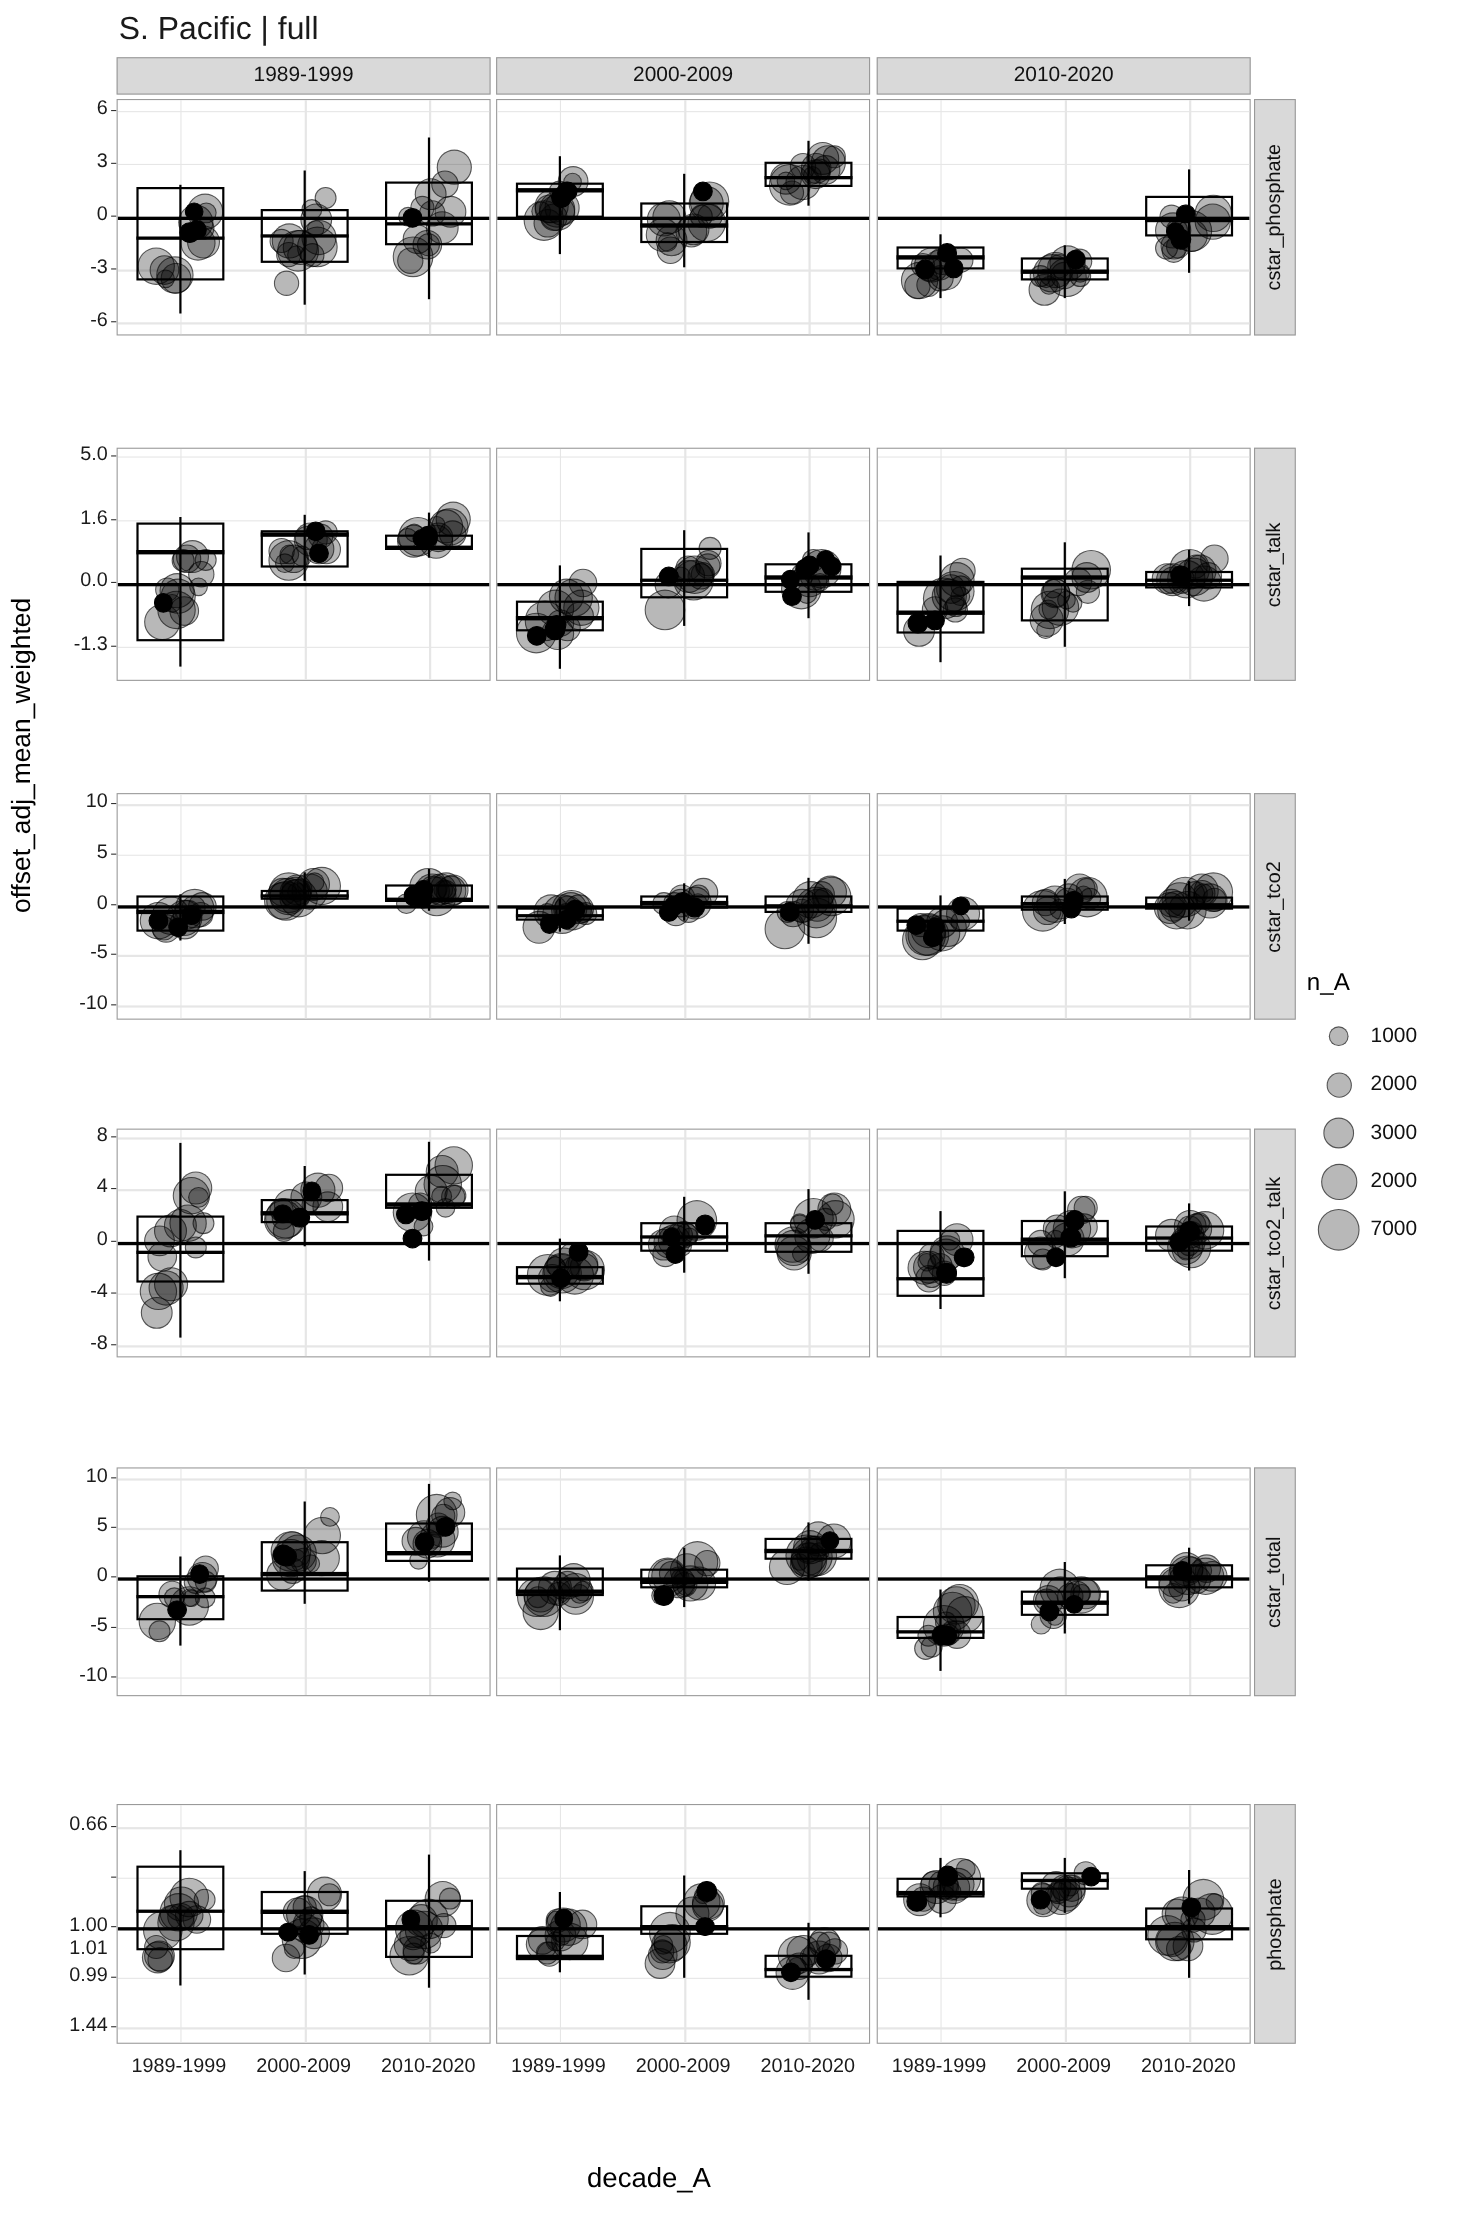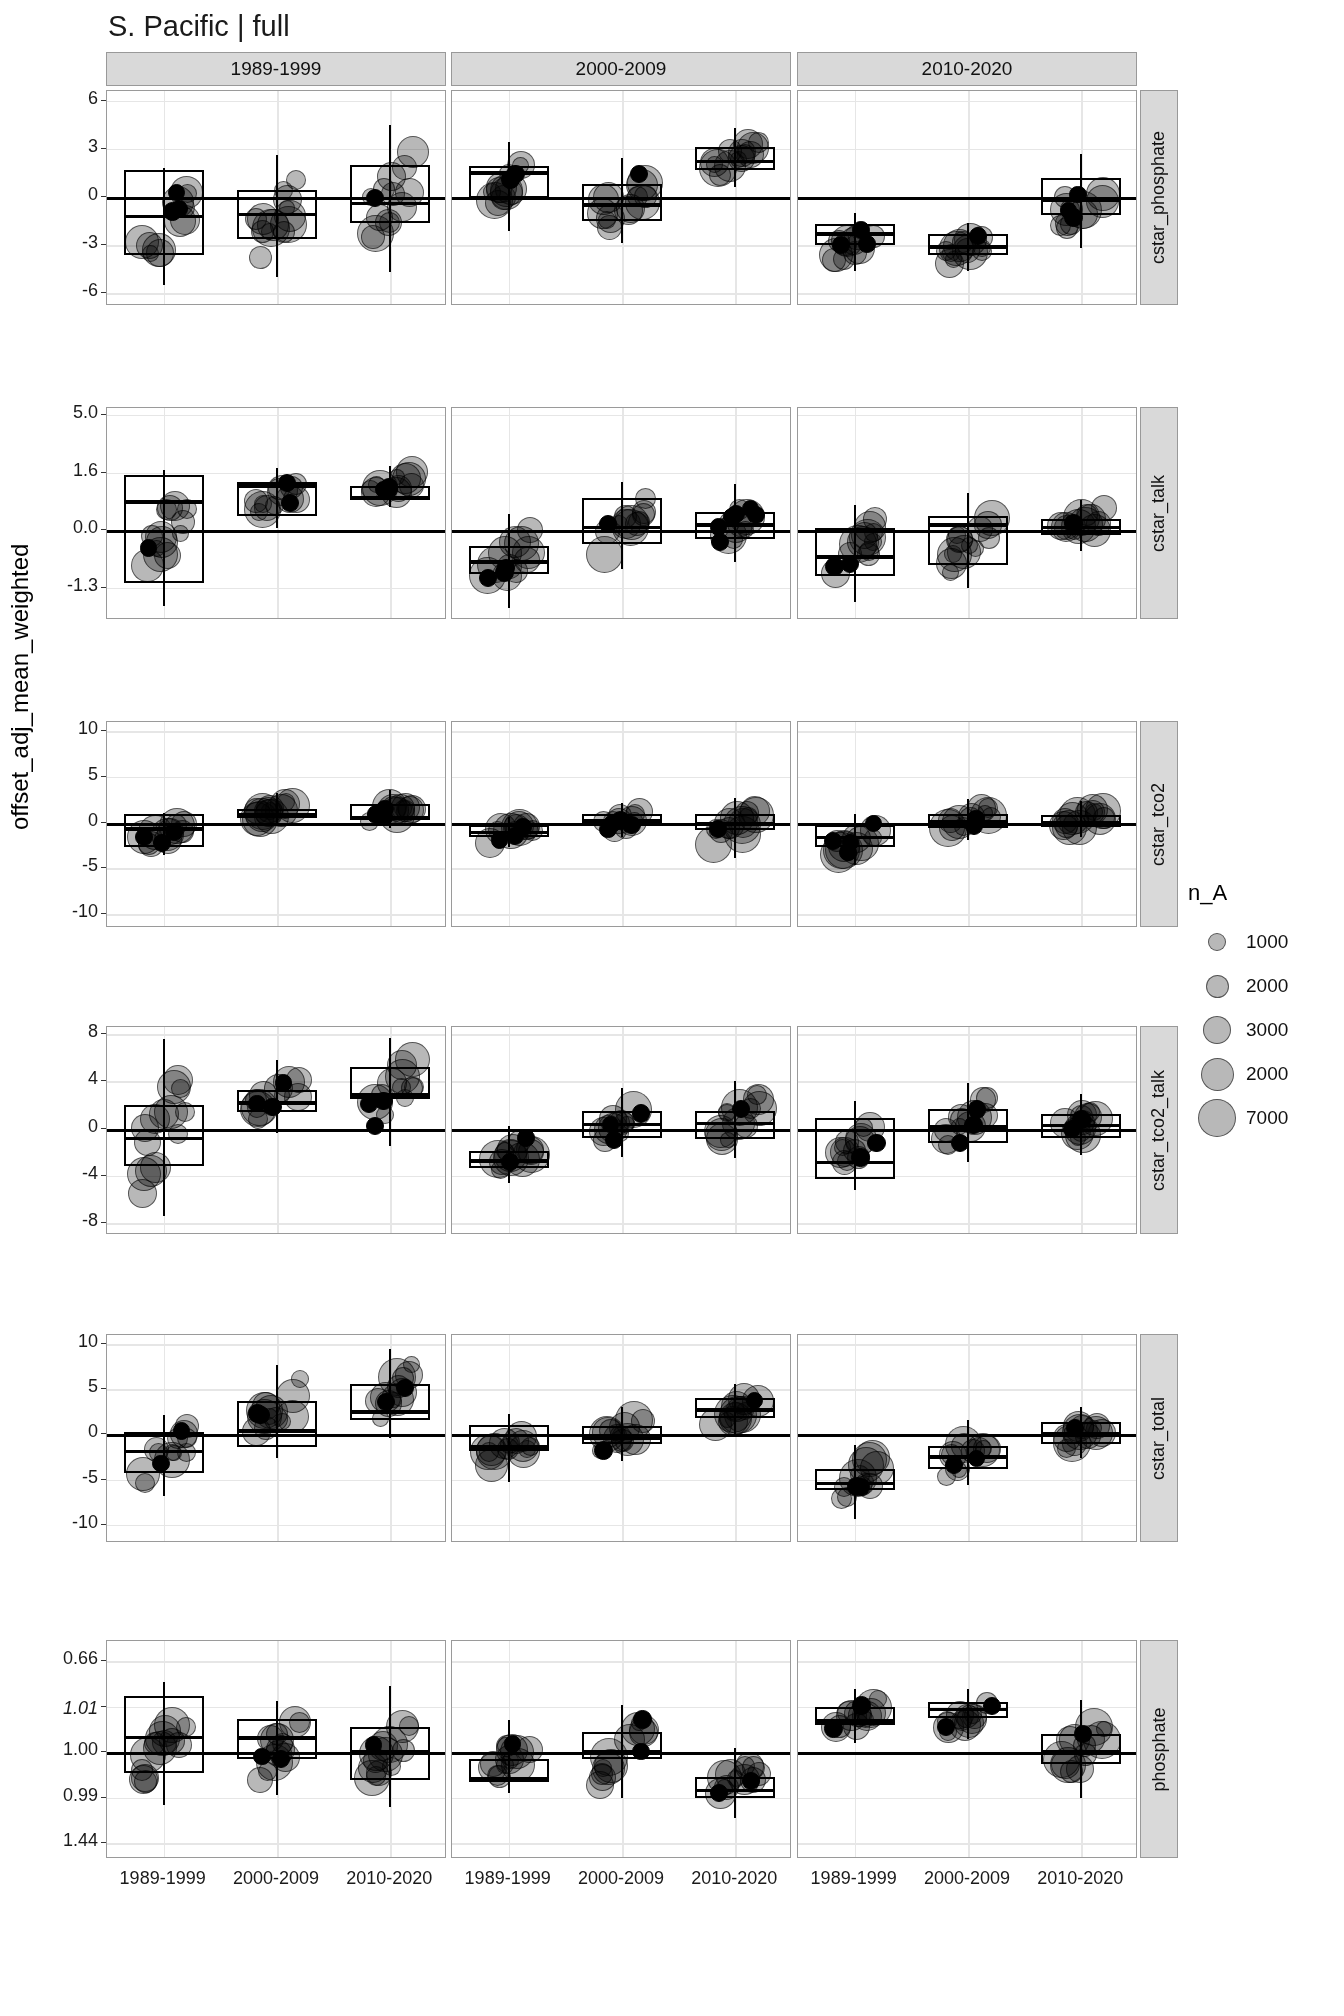--- a/index.html
+++ b/index.html
@@ -40,20 +40,21 @@
   .legend-lbl{font-size:19px;color:#111;}
 </style>
 </head>
 <body>
 
 <div id="root">
 
   <div class="title">S. Pacific | full</div>
 
   <div class="ylab">offset_adj_mean_weighted</div>
+  <div class="xlab">decade_A</div>
 
   <div id="facets">
       <div class="colhead" style="left: 106px; top: 52px; width: 340px;">1989-1999</div>
       <div class="colhead" style="left: 451px; top: 52px; width: 340px;">2000-2009</div>
       <div class="colhead" style="left: 797px; top: 52px; width: 340px;">2010-2020</div>
       <div class="rowhead" style="left: 1140px; top: 90px; height: 215px;">
         <span>cstar_phosphate</span>
       </div>
       <div class="ytick" style="left: 32px; top: 280.164px;">-6</div>
       <div class="ytickmark" style="left: 101px; top: 292.164px;"></div>
@@ -1044,21 +1045,21 @@
       </div>
       <div class="rowhead" style="left: 1140px; top: 1640px; height: 218px;">
         <span>phosphate</span>
       </div>
       <div class="ytick" style="left: 32px; top: 1830.1px;">1.44</div>
       <div class="ytickmark" style="left: 101px; top: 1842.1px;"></div>
       <div class="ytick" style="left: 32px; top: 1784.69px;">0.99</div>
       <div class="ytickmark" style="left: 101px; top: 1796.69px;"></div>
       <div class="ytick" style="left: 32px; top: 1739.27px;">1.00</div>
       <div class="ytickmark" style="left: 101px; top: 1751.27px;"></div>
-      <div class="ytick" style="left: 32px; top: 1698px; font-style: italic;">1.01</div>
+      <div class="ytick" style="left: 32px; top: 1760px;">1.01</div>
       <div class="ytickmark" style="left: 101px; top: 1705.85px;"></div>
       <div class="ytick" style="left: 32px; top: 1648.44px;">0.66</div>
       <div class="ytickmark" style="left: 101px; top: 1660.44px;"></div>
       <div class="panel" style="left: 106px; top: 1640px; width: 340px; height: 218px;">
         <div class="gridmaj" style="left: 0px; width: 100%; height: 1.5px; top: 202.104px;"></div>
         <div class="gridmaj" style="left: 0px; width: 100%; height: 1.5px; top: 156.688px;"></div>
         <div class="gridmaj" style="left: 0px; width: 100%; height: 1.5px; top: 111.271px;"></div>
         <div class="gridmaj" style="left: 0px; width: 100%; height: 1.5px; top: 65.8542px;"></div>
         <div class="gridmaj" style="left: 0px; width: 100%; height: 1.5px; top: 20.4375px;"></div>
         <div class="gridmaj" style="top: 0px; height: 100%; width: 1.5px; left: 56.6667px;"></div>

